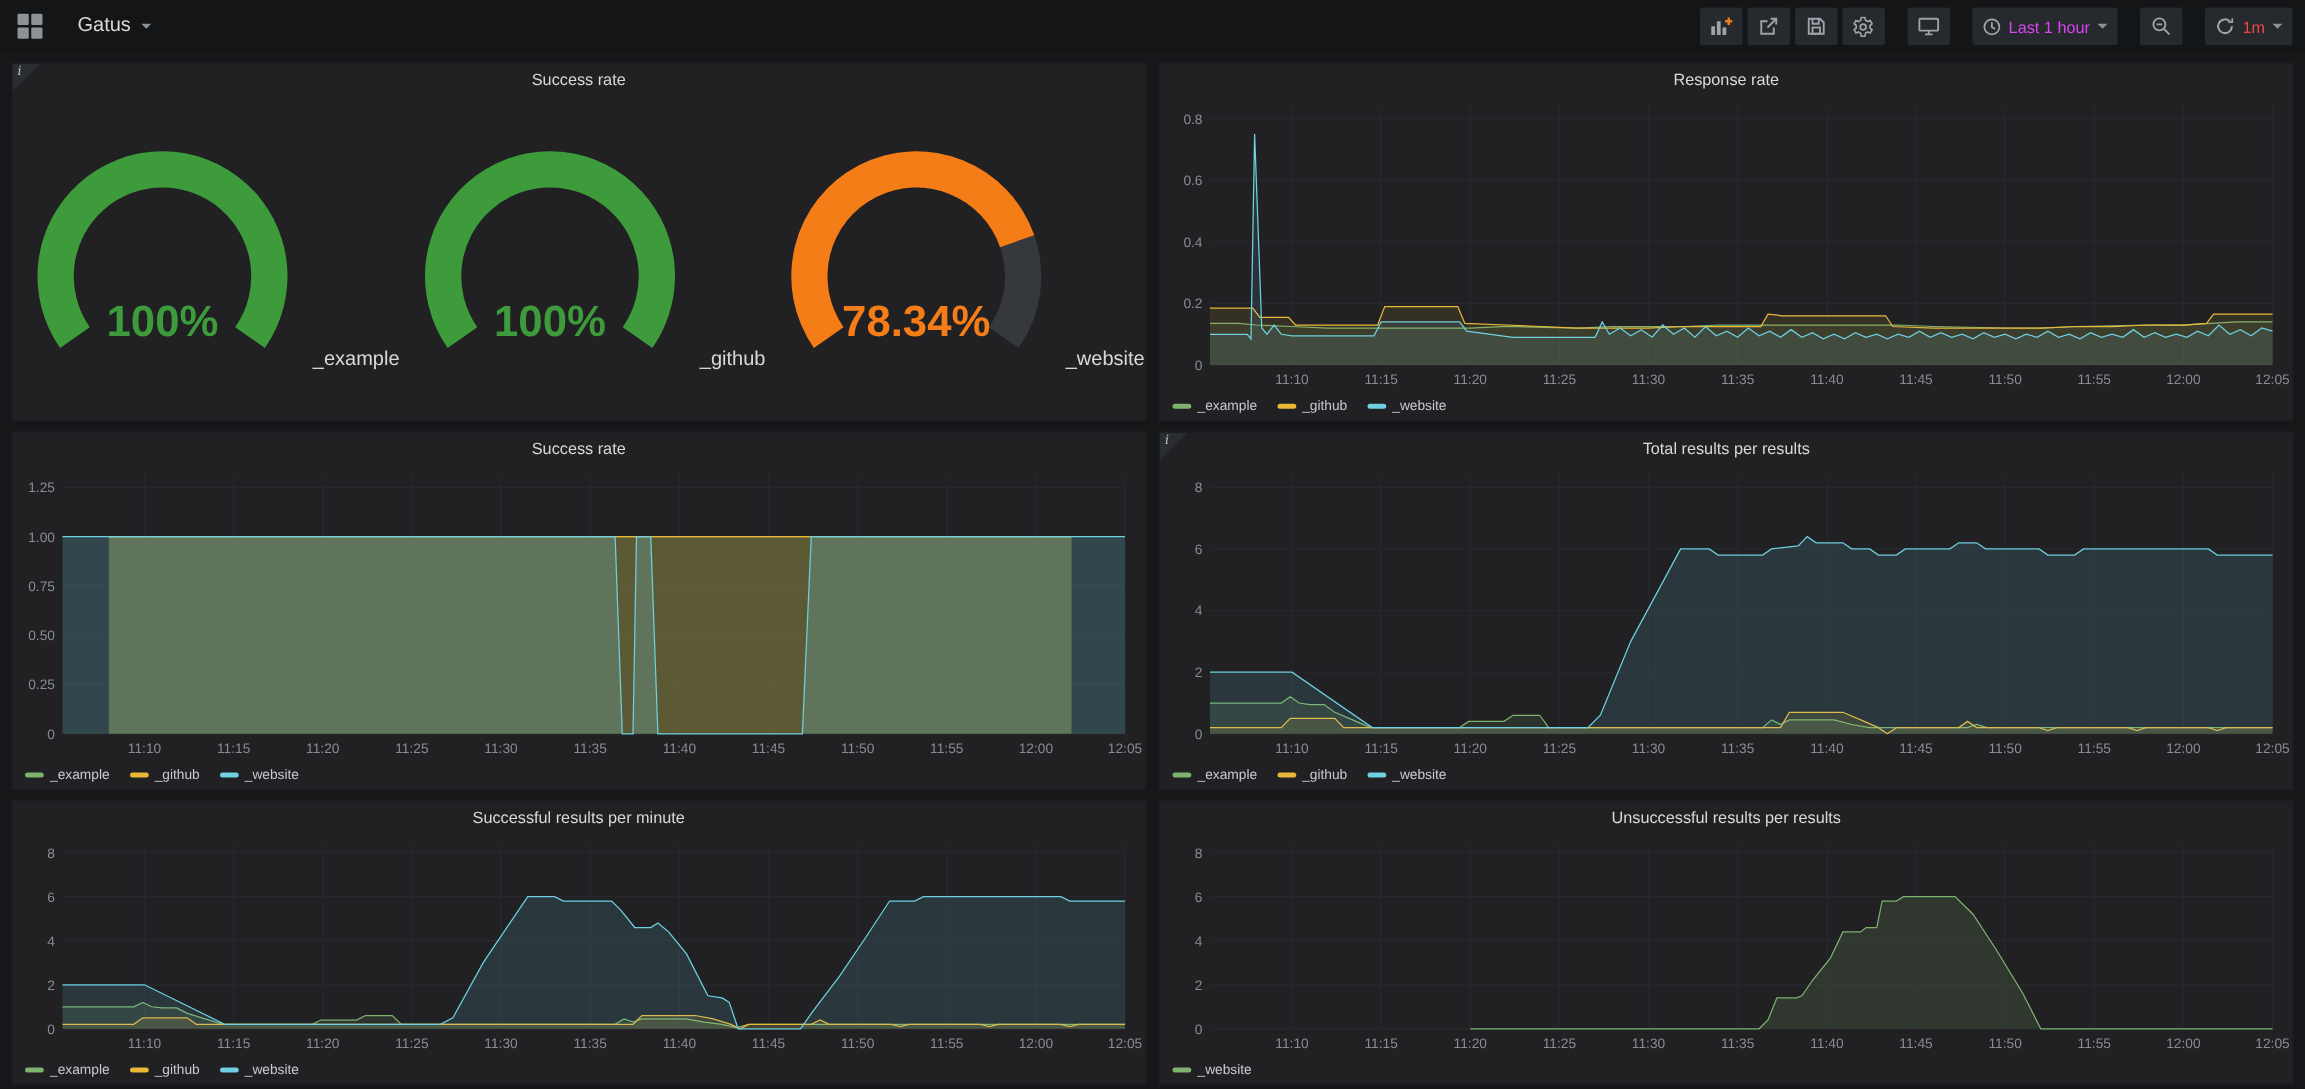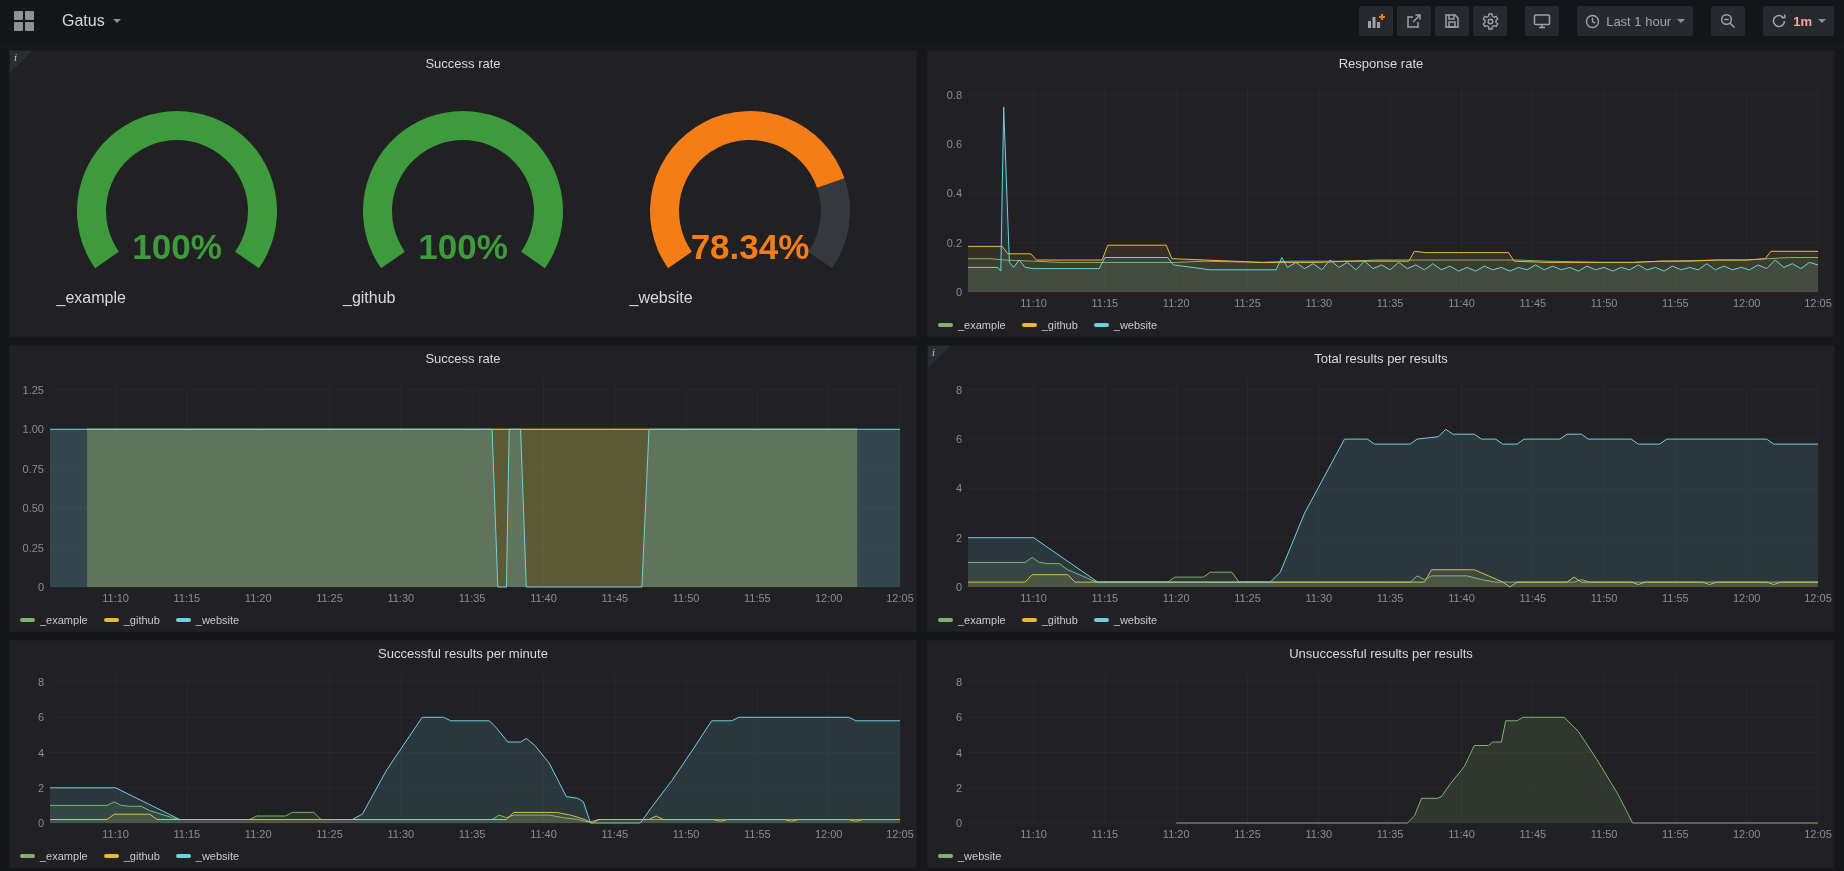--- a/index.html
+++ b/index.html
@@ -15,42 +15,42 @@
   .dash-title { display:flex; align-items:center; gap:8px; background:none; border:none;
                 color:#d8d9da; font-size:16px; cursor:pointer; font-family:inherit; }
   .caret { width:0; height:0; border-left:4px solid transparent; border-right:4px solid transparent;
            border-top:4px solid #8e9297; display:inline-block; }
   .nav-right { display:flex; align-items:center; gap:4px; }
   .nav-gap { width:10px; }
   .nbtn { height:30px; min-width:34px; padding:0 8px; background:#26292d; border:none;
           border-radius:2px; display:flex; align-items:center; justify-content:center; gap:6px;
           color:#9fa2a8; font-size:13px; cursor:pointer; font-family:inherit; }
   .nbtn svg { display:block; }
-  .nbtn .orange { color:#fca5a5; font-weight:bold; }
-  .nbtn-label { color:#a3a3a3; }
+  .nbtn .orange { color:#ef4444; font-weight:normal; }
+  .nbtn-label { color:#d946ef; }
   
   .dash { padding:8px 9px; display:grid; grid-template-columns:908px 908px;
           grid-template-rows:287px 287px 228px; gap:8px 10px; }
   .panel { background:#212124; border:1px solid #1c1d20; position:relative;
            display:flex; flex-direction:column; overflow:hidden; }
   .panel-title { height:26px; line-height:26px; text-align:center; color:#d8d9da;
                  font-size:13px; font-weight:normal; cursor:pointer; flex:none; }
   .corner { position:absolute; top:0; left:0; width:22px; height:22px; cursor:pointer;
             background:#2a2d31; clip-path:polygon(0 0,100% 0,0 100%); }
   .corner span { position:absolute; top:1px; left:4px; font-size:10px; color:#c3c6ca;
                  font-family:"DejaVu Serif", serif; font-style:italic; }
   .chart { flex:1; min-height:0; cursor:crosshair; }
   .legend { flex:none; height:22px; display:flex; align-items:center; gap:16px;
             padding-left:10px; font-size:11px; color:#c8cad0; }
   .legend .li { display:flex; align-items:center; gap:5px; cursor:pointer; }
   .legend .li i { width:15px; height:4px; border-radius:2px; display:inline-block; }
   
   .gauges { flex:1; display:flex; align-items:center; justify-content:space-evenly;
             padding-bottom:6px; }
-  .gauge { display:flex; flex-direction:column; align-items:flex-start; }
+  .gauge { display:flex; align-items:flex-end; }
   .gauge-label { color:#d8d9da; font-size:16px; margin-top:2px; }
   text.axis { fill:#898c90; font-size:11px; font-family:"Liberation Sans",sans-serif; }
   text.gval { font-size:35px; font-weight:bold; font-family:"Liberation Sans",sans-serif; }
 </style>
 </head>
 <body>
 
 <header class="navbar">
   <div class="nav-left">
     <span class="logo-grid">

